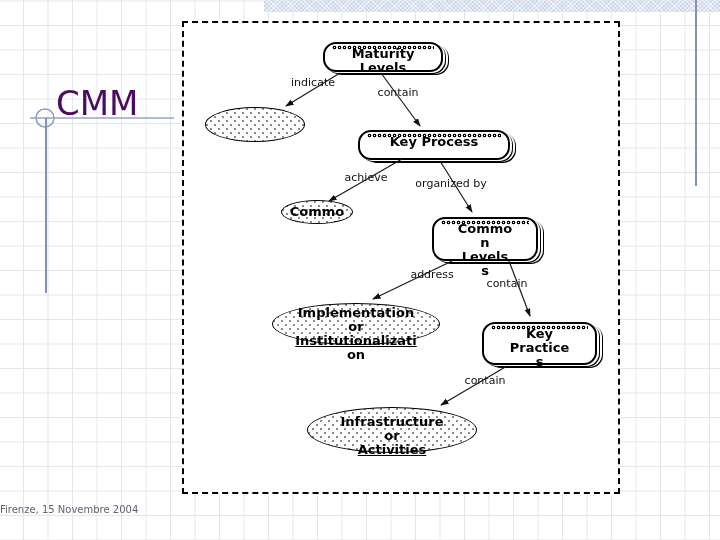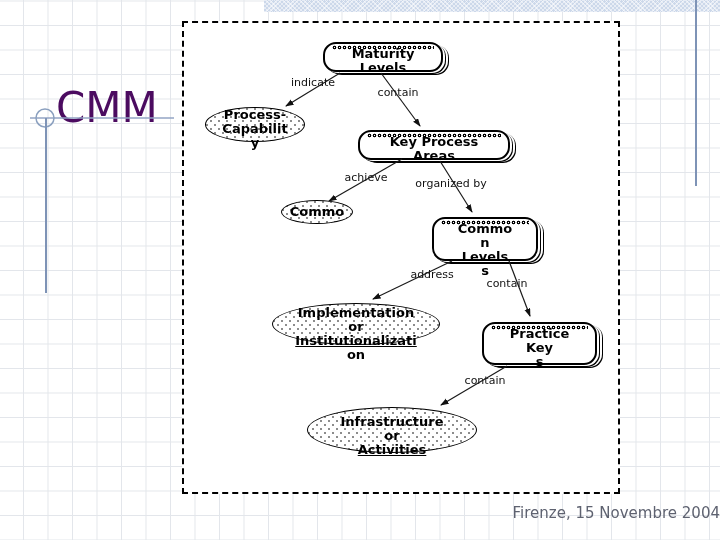--- a/index.html
+++ b/index.html
@@ -12,21 +12,21 @@
     font-family:"DejaVu Sans","Liberation Sans",sans-serif;
   }
   .band{
     position:absolute;left:264px;top:0;width:456px;height:12px;background:#ccd8ea;
     background-image:
       repeating-linear-gradient(45deg,rgba(255,255,255,.55) 0 1px,transparent 1px 3px),
       repeating-linear-gradient(-45deg,rgba(255,255,255,.55) 0 1px,transparent 1px 3px);
   }
   .right-line{position:absolute;left:695px;top:0;width:2px;height:186px;background:#7e93b6;}
   .title{
-    position:absolute;left:56px;top:56px;font-size:42px;line-height:48px;
+    position:absolute;left:56px;top:56px;font-size:34px;line-height:48px;
     color:#4b0b60;font-weight:normal;letter-spacing:0;
   }
   .deco-svg{position:absolute;left:0;top:0;width:720px;height:540px;pointer-events:none;}
   .frame{
     position:absolute;left:182px;top:21px;width:438px;height:473px;
     background:#fff;border:2px dashed #000;box-sizing:border-box;z-index:1;
   }
   #node-layer{position:absolute;left:0;top:0;width:620px;height:540px;z-index:2;}
   #edge-svg{position:absolute;left:0;top:0;width:720px;height:540px;z-index:4;pointer-events:none;}
   .node{position:absolute;box-sizing:border-box;background:#fff;border:1px solid #000;}
@@ -50,22 +50,22 @@
     position:absolute;text-align:center;font-weight:bold;font-size:13px;line-height:14px;
     color:#000;z-index:3;
   }
   .node-label div{white-space:nowrap;}
   .node-label .u{text-decoration:underline;}
   .edge-label{
     position:absolute;transform:translate(-50%,-50%);font-size:11px;line-height:12px;
     color:#111;background:#fff;padding:0 1px;white-space:nowrap;z-index:5;
   }
   .footer{
-    position:absolute;left:0;right:0;top:504px;text-align:right;
-    font-size:15px;color:#5e6270;z-index:2;
+    position:absolute;left:0;right:0;top:504px;text-align:left;
+    font-size:10px;color:#5e6270;z-index:2;
   }
 </style>
 </head>
 <body>
 
 <div class="slide">
 
   <div class="band"></div>
   <div class="right-line"></div>
 
@@ -81,31 +81,25 @@
 
   <div id="node-layer">
       <div class="node rounded-rect" style="left: 323px; top: 42px; width: 120px; height: 30px;">
         <div class="bead"></div>
       </div>
       <div class="node-label" style="left: 323px; top: 47px; width: 120px;">
         <div>Maturity</div>
         <div>Levels</div>
       </div>
       <div class="node ellipse" style="left: 205px; top: 107px; width: 100px; height: 35px;"></div>
-      <div class="node-label" style="left: 205px; top: 108px; width: 100px;">
-        <div>Process-</div>
-        <div>Capabilit</div>
-        <div>y</div>
-      </div>
       <div class="node rounded-rect" style="left: 358px; top: 130px; width: 152px; height: 30px;">
         <div class="bead"></div>
       </div>
       <div class="node-label" style="left: 358px; top: 135px; width: 152px;">
         <div>Key Process</div>
-        <div>Areas</div>
       </div>
       <div class="node ellipse" style="left: 281px; top: 200px; width: 72px; height: 24px;"></div>
       <div class="node-label" style="left: 281px; top: 205px; width: 72px;">
         <div>Commo</div>
       </div>
       <div class="node rounded-rect" style="left: 432px; top: 217px; width: 106px; height: 44px;">
         <div class="bead"></div>
       </div>
       <div class="node-label" style="left: 432px; top: 222px; width: 106px;">
         <div>Commo</div>
@@ -117,22 +111,22 @@
       <div class="node-label" style="left: 272px; top: 306px; width: 168px;">
         <div>Implementation</div>
         <div>or</div>
         <div class="u">Institutionalizati</div>
         <div>on</div>
       </div>
       <div class="node rounded-rect" style="left: 482px; top: 322px; width: 115px; height: 43px;">
         <div class="bead"></div>
       </div>
       <div class="node-label" style="left: 482px; top: 327px; width: 115px;">
+        <div>Key</div>
         <div>Practice</div>
-        <div>Key</div>
         <div>s</div>
       </div>
       <div class="node ellipse" style="left: 307px; top: 407px; width: 170px; height: 46px;"></div>
       <div class="node-label" style="left: 307px; top: 415px; width: 170px;">
         <div>Infrastructure</div>
         <div>or</div>
         <div class="u">Activities</div>
       </div>
       <div class="edge-label" style="left: 313px; top: 83px;">indicate</div>
       <div class="edge-label" style="left: 398px; top: 93px;">contain</div>

